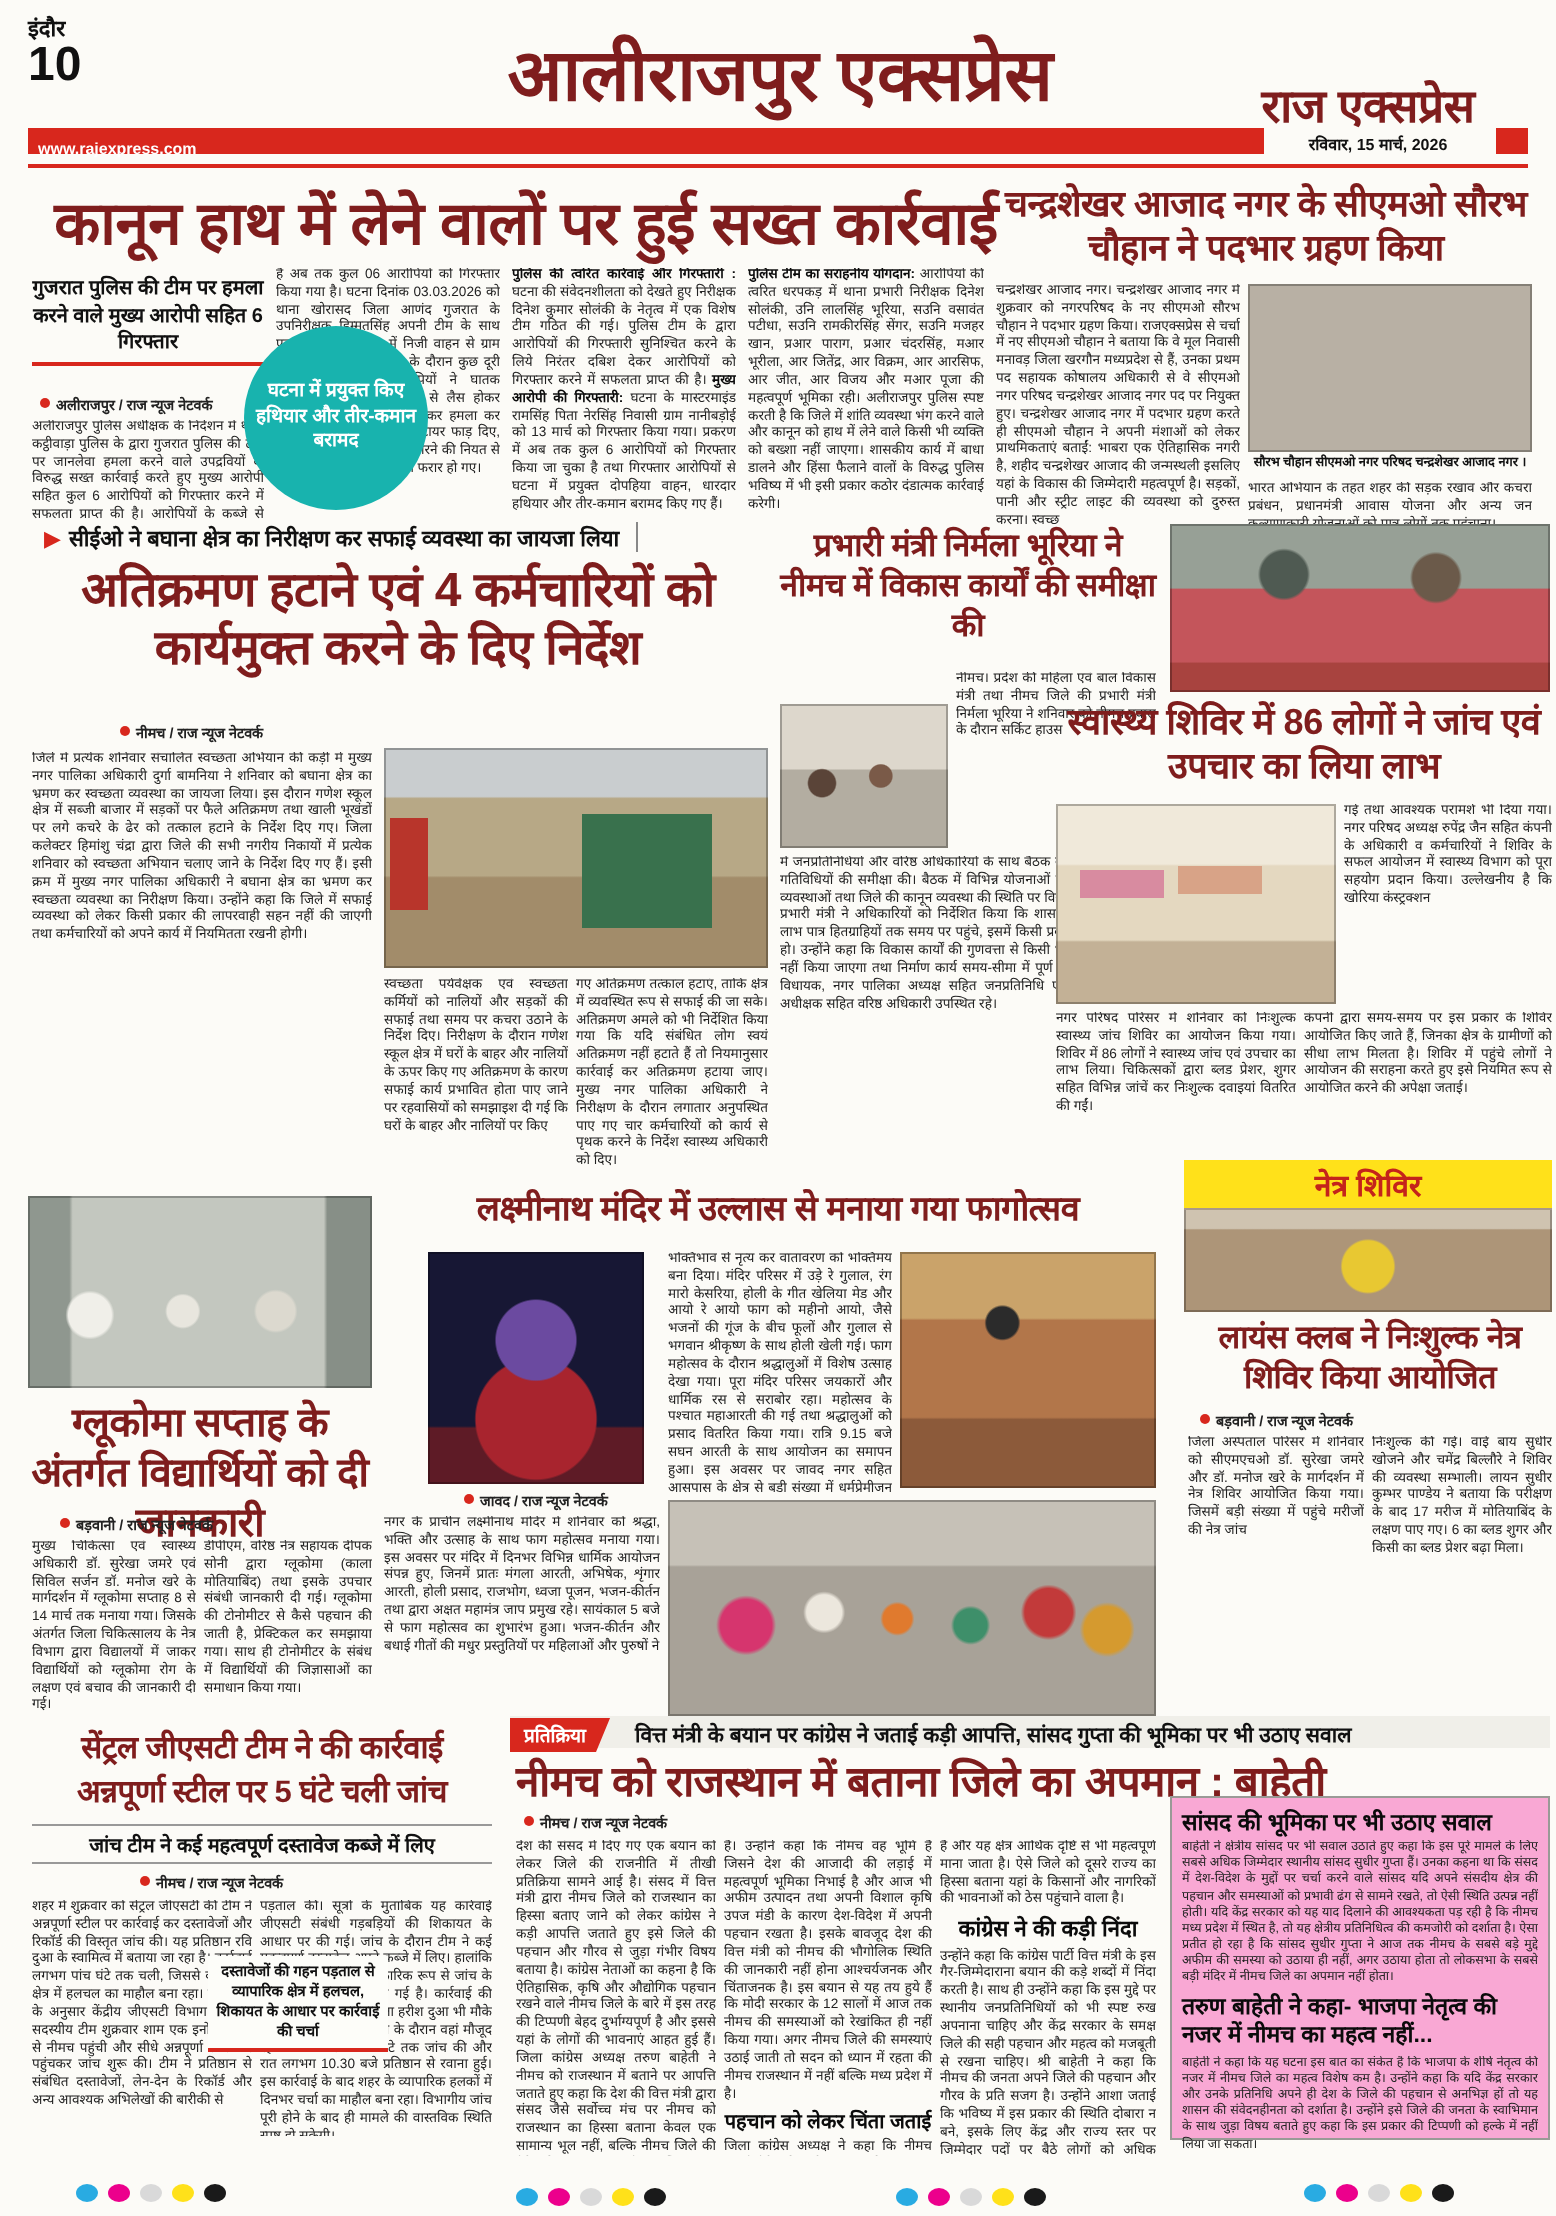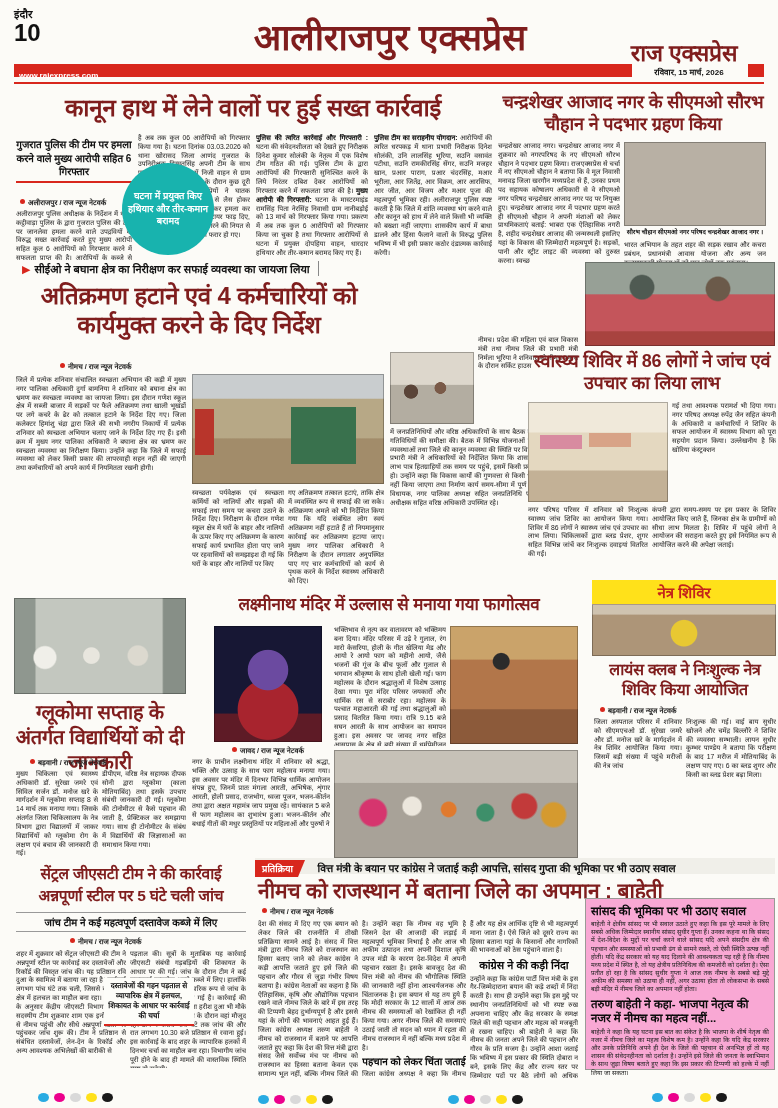--- a/index.html
+++ b/index.html
@@ -55,21 +55,21 @@
   </div>
   <div class="abs hl ctr nw" style="left:170px;top:12px;width:440px;font-size:36px;">आलीराजपुर एक्सप्रेस</div>
   <div class="abs hl ctr nw" style="left:604px;top:36px;width:160px;font-size:23px;">राज एक्सप्रेस</div>
   <div class="abs redbar" style="left:14px;top:64px;width:618px;height:13px;">
     <span style="color:#fff;font-size:8px;font-weight:700;padding-left:5px;line-height:13px;display:inline-block;">www.rajexpress.com</span>
   </div>
   <div class="abs ctr nw" style="left:634px;top:66px;width:110px;font-size:8px;font-weight:700;">रविवार, 15 मार्च, 2026</div>
   <div class="abs redbar" style="left:748px;top:64px;width:16px;height:13px;"></div>
   <div class="abs redbar" style="left:14px;top:82px;width:750px;height:2px;"></div>
 
-  <div class="abs hl ctr nw" style="left:8px;top:90px;width:490px;font-size:24px;">कानून हाथ में लेने वालों पर हुई सख्त कार्रवाई</div>
+  <div class="abs hl ctr nw" style="left:18px;top:90px;width:490px;font-size:30px;">कानून हाथ में लेने वालों पर हुई सख्त कार्रवाई</div>
   <div class="abs deck ctr" style="left:16px;top:138px;width:116px;border-bottom:2px solid var(--red);padding-bottom:2px;">गुजरात पुलिस की टीम पर हमला करने वाले मुख्य आरोपी सहित 6 गिरफ्तार</div>
   <div class="abs byline" style="left:20px;top:197px;">
     <span class="bdot"></span><span>अलीराजपुर / राज न्यूज नेटवर्क</span>
   </div>
   <div class="abs small" style="left:16px;top:210px;width:116px;height:50px;overflow:hidden;">अलीराजपुर पुलिस अधीक्षक के निर्देशन में थाना कट्ठीवाड़ा पुलिस के द्वारा गुजरात पुलिस की टीम पर जानलेवा हमला करने वाले उपद्रवियों के विरुद्ध सख्त कार्रवाई करते हुए मुख्य आरोपी सहित कुल 6 आरोपियों को गिरफ्तार करने में सफलता प्राप्त की है। आरोपियों के कब्जे से घटना में प्रयुक्त हथियार बरामद किए गए हैं।</div>
   <div class="abs small" style="left:138px;top:134px;width:112px;height:126px;overflow:hidden;">है अब तक कुल 06 आरोपियों को गिरफ्तार किया गया है। घटना दिनांक 03.03.2026 को थाना खोरासद जिला आणंद गुजरात के उपनिरीक्षक हिम्मतसिंह अपनी टीम के साथ एक वारंटी की तलाश में निजी वाहन से ग्राम वाखतला आए थे। तलाशी के दौरान कुछ दूरी पर करीब 20-25 आरोपियों ने घातक हथियारों, पत्थरों, तीर-कमान से लैस होकर गुजरात पुलिस का रास्ता रोककर हमला कर दिया। आरोपियों ने वाहन के टायर फाड़ दिए, कांच फोड़ दिए और जान से मारने की नियत से हमला किया, आरोपी मौके से फरार हो गए।</div>
   <div class="abs small" style="left:256px;top:134px;width:112px;height:126px;overflow:hidden;">
     <b class="subhead">पुलिस की त्वरित कार्रवाई और गिरफ्तारी :</b>
     <span>घटना की संवेदनशीलता को देखते हुए निरीक्षक दिनेश कुमार सोलंकी के नेतृत्व में एक विशेष टीम गठित की गई। पुलिस टीम के द्वारा आरोपियों की गिरफ्तारी सुनिश्चित करने के लिये निरंतर दबिश देकर आरोपियों को गिरफ्तार करने में सफलता प्राप्त की है।</span>
     <b class="subhead">मुख्य आरोपी की गिरफ्तारी:</b>
@@ -93,20 +93,21 @@
 
   <div class="abs hl ctr" style="left:14px;top:282px;width:370px;font-size:24px;line-height:1.2;">अतिक्रमण हटाने एवं  4 कर्मचारियों को कार्यमुक्त करने के दिए निर्देश</div>
   <div class="abs byline" style="left:60px;top:361px;">
     <span class="bdot"></span><span>नीमच / राज न्यूज नेटवर्क</span>
   </div>
   <div class="abs small" style="left:16px;top:376px;width:170px;height:214px;overflow:hidden;">जिले में प्रत्येक शनिवार संचालित स्वच्छता अभियान की कड़ी में मुख्य नगर पालिका अधिकारी दुर्गा बामनिया ने शनिवार को बघाना क्षेत्र का भ्रमण कर स्वच्छता व्यवस्था का जायजा लिया। इस दौरान गणेश स्कूल क्षेत्र में सब्जी बाजार में सड़कों पर फैले अतिक्रमण तथा खाली भूखंडों पर लगे कचरे के ढेर को तत्काल हटाने के निर्देश दिए गए। जिला कलेक्टर हिमांशु चंद्रा द्वारा जिले की सभी नगरीय निकायों में प्रत्येक शनिवार को स्वच्छता अभियान चलाए जाने के निर्देश दिए गए हैं। इसी क्रम में मुख्य नगर पालिका अधिकारी ने बघाना क्षेत्र का भ्रमण कर स्वच्छता व्यवस्था का निरीक्षण किया। उन्होंने कहा कि जिले में सफाई व्यवस्था को लेकर किसी प्रकार की लापरवाही सहन नहीं की जाएगी तथा कर्मचारियों को अपने कार्य में नियमितता रखनी होगी।</div>
   <div class="abs photo ph-street" style="left:192px;top:374px;width:192px;height:110px;"></div>
   <div class="abs small" style="left:192px;top:489px;width:92px;height:101px;overflow:hidden;">स्वच्छता पर्यवेक्षक एवं स्वच्छता कर्मियों को नालियों और सड़कों की सफाई तथा समय पर कचरा उठाने के निर्देश दिए। निरीक्षण के दौरान गणेश स्कूल क्षेत्र में घरों के बाहर और नालियों के ऊपर किए गए अतिक्रमण के कारण सफाई कार्य प्रभावित होता पाए जाने पर रहवासियों को समझाइश दी गई कि घरों के बाहर और नालियों पर किए</div>
   <div class="abs small" style="left:288px;top:489px;width:96px;height:101px;overflow:hidden;">गए अतिक्रमण तत्काल हटाएं, ताकि क्षेत्र में व्यवस्थित रूप से सफाई की जा सके। अतिक्रमण अमले को भी निर्देशित किया गया कि यदि संबंधित लोग स्वयं अतिक्रमण नहीं हटाते हैं तो नियमानुसार कार्रवाई कर अतिक्रमण हटाया जाए। मुख्य नगर पालिका अधिकारी ने निरीक्षण के दौरान लगातार अनुपस्थित पाए गए चार कर्मचारियों को कार्य से पृथक करने के निर्देश स्वास्थ्य अधिकारी को दिए।</div>
 
+  <div class="abs hl ctr" style="left:390px;top:264px;width:188px;font-size:16px;line-height:1.25;">प्रभारी मंत्री निर्मला भूरिया ने नीमच में विकास कार्यों की समीक्षा की</div>
   <div class="abs photo ph-meeting" style="left:390px;top:352px;width:84px;height:72px;"></div>
   <div class="abs small" style="left:478px;top:336px;width:100px;height:88px;overflow:hidden;">नीमच। प्रदेश की महिला एवं बाल विकास मंत्री तथा नीमच जिले की प्रभारी मंत्री निर्मला भूरिया ने शनिवार को नीमच प्रवास के दौरान सर्किट हाउस</div>
   <div class="abs small" style="left:390px;top:428px;width:188px;height:162px;overflow:hidden;">में जनप्रतिनिधियों और वरिष्ठ अधिकारियों के साथ बैठक कर जिले की विकास गतिविधियों की समीक्षा की। बैठक में विभिन्न योजनाओं की प्रगति, आवश्यक व्यवस्थाओं तथा जिले की कानून व्यवस्था की स्थिति पर विस्तार से चर्चा की गई। प्रभारी मंत्री ने अधिकारियों को निर्देशित किया कि शासन की योजनाओं का लाभ पात्र हितग्राहियों तक समय पर पहुंचे, इसमें किसी प्रकार की लापरवाही न हो। उन्होंने कहा कि विकास कार्यों की गुणवत्ता से किसी भी स्तर पर समझौता नहीं किया जाएगा तथा निर्माण कार्य समय-सीमा में पूर्ण किए जाएं। बैठक में विधायक, नगर पालिका अध्यक्ष सहित जनप्रतिनिधि एवं कलेक्टर, पुलिस अधीक्षक सहित वरिष्ठ अधिकारी उपस्थित रहे।</div>
 
   <div class="abs photo ph-chairs" style="left:585px;top:262px;width:190px;height:84px;"></div>
   <div class="abs hl ctr" style="left:528px;top:351px;width:248px;font-size:18px;line-height:1.2;">स्वास्थ्य शिविर में 86 लोगों ने जांच एवं उपचार का लिया लाभ</div>
   <div class="abs photo ph-tent" style="left:528px;top:402px;width:140px;height:100px;"></div>
   <div class="abs small" style="left:672px;top:402px;width:104px;height:100px;overflow:hidden;">गई तथा आवश्यक परामर्श भी दिया गया। नगर परिषद अध्यक्ष रुपेंद्र जैन सहित कंपनी के अधिकारी व कर्मचारियों ने शिविर के सफल आयोजन में स्वास्थ्य विभाग को पूरा सहयोग प्रदान किया। उल्लेखनीय है कि खोरिया कंस्ट्रक्शन</div>
   <div class="abs small" style="left:528px;top:506px;width:120px;height:84px;overflow:hidden;">नगर परिषद परिसर में शनिवार को निःशुल्क स्वास्थ्य जांच शिविर का आयोजन किया गया। शिविर में 86 लोगों ने स्वास्थ्य जांच एवं उपचार का लाभ लिया। चिकित्सकों द्वारा ब्लड प्रेशर, शुगर सहित विभिन्न जांचें कर निःशुल्क दवाइयां वितरित की गईं।</div>
   <div class="abs small" style="left:652px;top:506px;width:124px;height:84px;overflow:hidden;">कंपनी द्वारा समय-समय पर इस प्रकार के शिविर आयोजित किए जाते हैं, जिनका क्षेत्र के ग्रामीणों को सीधा लाभ मिलता है। शिविर में पहुंचे लोगों ने आयोजन की सराहना करते हुए इसे नियमित रूप से आयोजित करने की अपेक्षा जताई।</div>

